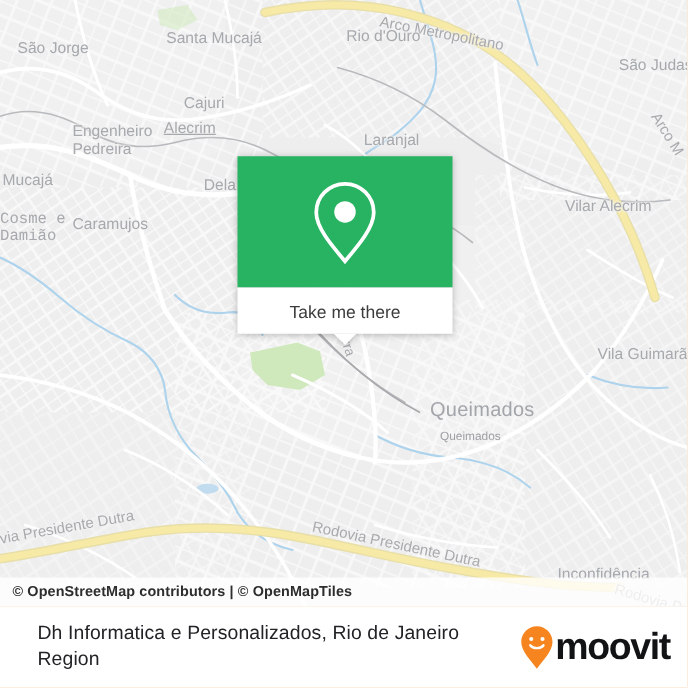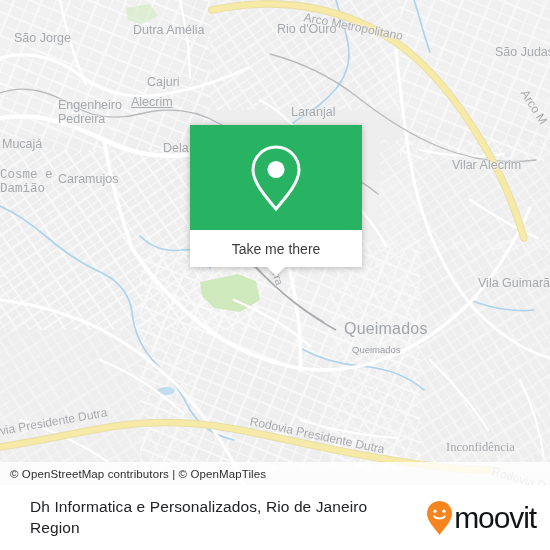--- a/index.html
+++ b/index.html
@@ -29,21 +29,21 @@
   .ml-road { font-size:12px; color:#a9aaae; }
   .ml-road-sm { font-size:11px; color:#aaabaf; }
   .ml-two{ line-height:1.12; white-space:pre; text-align:left; }
 
   
   .attribution{
     position:absolute; left:0; bottom:0; width:550px; height:23px;
     background:rgba(255,255,255,.80);
     display:flex; align-items:center;
     padding-left:10px;
-    font-size:11.5px; color:#2d2d2d; letter-spacing:.1px;
+    font-size:11.5px; color:#2d2d2d; letter-spacing:.1px;font-weight:bold;
   }
 
   
   .popup{
     position:absolute; left:190px; top:125px; width:172px;
     filter:drop-shadow(0 1px 3px rgba(0,0,0,.26));
   }
   .popup-head{
     height:105px; background:#27b361;
     display:flex; align-items:center; justify-content:center;
@@ -66,21 +66,21 @@
     position:absolute; left:0; top:485px; width:550px; height:65px;
     background:#ffffff; display:flex; align-items:center;
     padding:0 14px 0 30px;
   }
   .footer-title{
     flex:1 1 auto; font-size:15.5px; color:#222326; line-height:1.33;
     letter-spacing:.1px; padding-right:8px;
   }
   .brand{ flex:0 0 auto; display:flex; align-items:center; gap:1px; }
   .brand-word{
-    font-size:30px; font-weight:400; color:#111315; letter-spacing:-1.1px;
+    font-size:30px; font-weight:700; color:#111315; letter-spacing:-1.1px;
   }
 </style>
 </head>
 <body>
 
 <div id="app">
 
   <div class="map-viewport">
 
     <svg class="map-svg" viewBox="0 0 550 485" preserveAspectRatio="none">
@@ -187,21 +187,21 @@
       <g fill="none" stroke="#f7eaa6" stroke-width="5.4" stroke-linecap="round" stroke-linejoin="round">
         <path d="M212 10 C250 2 288 2 322 10 C360 19 392 36 418 60 C444 84 464 112 482 142
                  C500 172 514 204 524 238"></path>
         <path d="M0 447 C40 441 78 432 116 426 C158 420 200 422 240 430
                  C282 438 322 448 362 455 C406 463 450 470 496 470"></path>
       </g>
     </svg>
 
     <div>
       <div class="maplabel ml-place" style="left:14px;  top:31px;">São Jorge</div>
-      <div class="maplabel ml-place" style="left:133px; top:23px;">Dutra Amélia</div>
+      <div class="maplabel ml-place" style="left:133px; top:23px;">Santa Mucajá</div>
       <div class="maplabel ml-road" style="left:304px; top:10px; transform:rotate(11deg); transform-origin:0 50%;">Arco Metropolitano</div>
       <div class="maplabel ml-place" style="left:277px; top:22px;">Rio d'Ouro</div>
       <div class="maplabel ml-place" style="left:495px; top:45px;">São Judas</div>
       <div class="maplabel ml-place" style="left:113px; top:75px;margin-left:34px;">Cajuri</div>
       <div class="maplabel ml-place" style="left:131px; top:95px;text-decoration:underline;">Alecrim</div>
       <div class="maplabel ml-place" style="left:291px; top:105px;">Laranjal</div>
       <div class="maplabel ml-road" style="left:524px; top:84px; transform:rotate(58deg); transform-origin:0 50%;">Arco M</div>
       <div class="maplabel ml-place ml-two" style="left:58px; top:98px;">Engenheiro
 Pedreira</div>
       <div class="maplabel ml-place" style="left:2px;   top:137px;">Mucajá</div>
@@ -209,21 +209,21 @@
       <div class="maplabel ml-place" style="left:452px; top:158px;">Vilar Alecrim</div>
       <div class="maplabel ml-place" style="left:58px;  top:172px;">Caramujos</div>
       <div class="maplabel ml-place ml-two" style="left:0px; top:168px; text-align:left;font-family:Liberation Mono, monospace;">Cosme e
 Damião</div>
       <div class="maplabel ml-place" style="left:478px; top:276px;">Vila Guimarãe</div>
       <div class="maplabel ml-road-sm" style="left:276px; top:266px; transform:rotate(72deg); transform-origin:0 50%;">rra</div>
       <div class="maplabel ml-place-lg" style="left:344px; top:320px;">Queimados</div>
       <div class="maplabel ml-place-sm" style="left:352px; top:344px;">Queimados</div>
       <div class="maplabel ml-road" style="left:0px;   top:424px; transform:rotate(-10deg); transform-origin:0 50%;">via Presidente Dutra</div>
       <div class="maplabel ml-road" style="left:250px; top:414px; transform:rotate(12deg); transform-origin:0 50%;">Rodovia Presidente Dutra</div>
-      <div class="maplabel ml-place" style="left:446px; top:440px;font-family:Liberation Serif, serif;">Inconfidência</div>
+      <div class="maplabel ml-place" style="left:446px; top:452px;">Inconfidência</div>
       <div class="maplabel ml-road" style="left:492px; top:464px; transform:rotate(16deg); transform-origin:0 50%;">Rodovia Pr</div>
     </div>
 
     <div class="popup">
       <div class="popup-head">
         <svg width="58" height="72" viewBox="0 0 58 72">
           <path d="M29 5 C16.3 5 6 15.3 6 28 C6 40 18 54 29 67 C40 54 52 40 52 28 C52 15.3 41.7 5 29 5 Z" fill="none" stroke="#ffffff" stroke-width="3"></path>
           <circle cx="29" cy="27.5" r="8.6" fill="#ffffff"></circle>
         </svg>
       </div>

